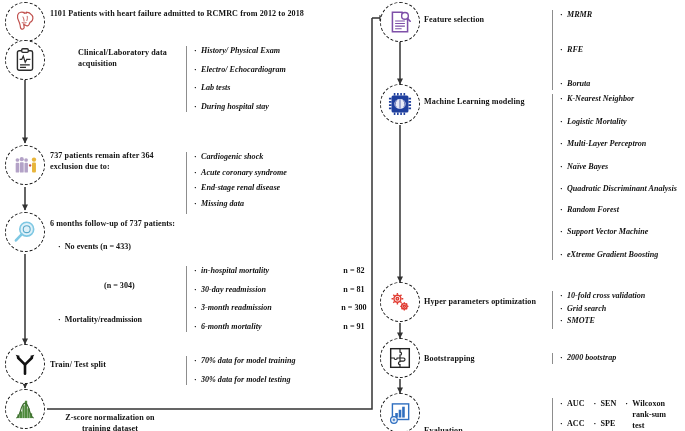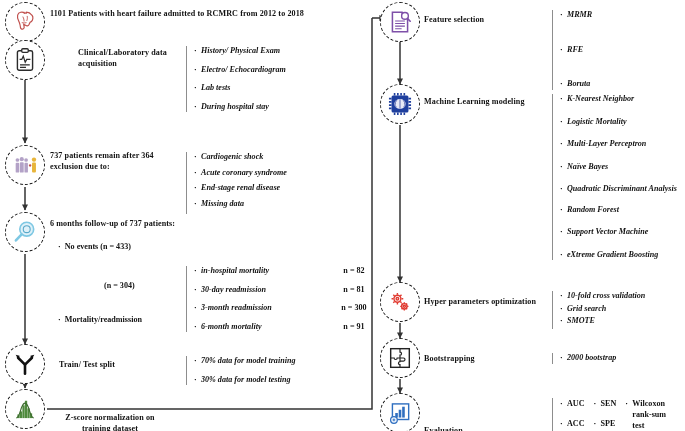--- a/index.html
+++ b/index.html
@@ -189,21 +189,21 @@
   </div>
 
   <div class="node" style="left:5px;top:344px;">
     <svg class="gfx" viewBox="0 0 24 24">
       <path d="M12 21V12" stroke="#111" stroke-width="2.4" stroke-linecap="round" fill="none"></path>
       <path d="M12 12.6L5.6 6.2M12 12.6L18.4 6.2" stroke="#111" stroke-width="2.4" stroke-linecap="round" fill="none"></path>
       <path d="M3.4 3.4l3.6 1 -1 3.6z" fill="#111"></path>
       <path d="M20.6 3.4l-3.6 1 1 3.6z" fill="#111"></path>
     </svg>
   </div>
-  <div class="title" style="left:50px;top:360px;width:120px;margin-left:9px;">Train/ Test split</div>
+  <div class="title" style="left:50px;top:360px;width:120px;">Train/ Test split</div>
   <div class="panel" style="left:186px;top:356px;width:175px;">
     <div class="bul">
         <span class="dot">·</span>
         <span class="tx">70% data for model training</span>
       </div>
     <div class="bul">
         <span class="dot">·</span>
         <span class="tx">30% data for model testing</span>
       </div>
   </div>

